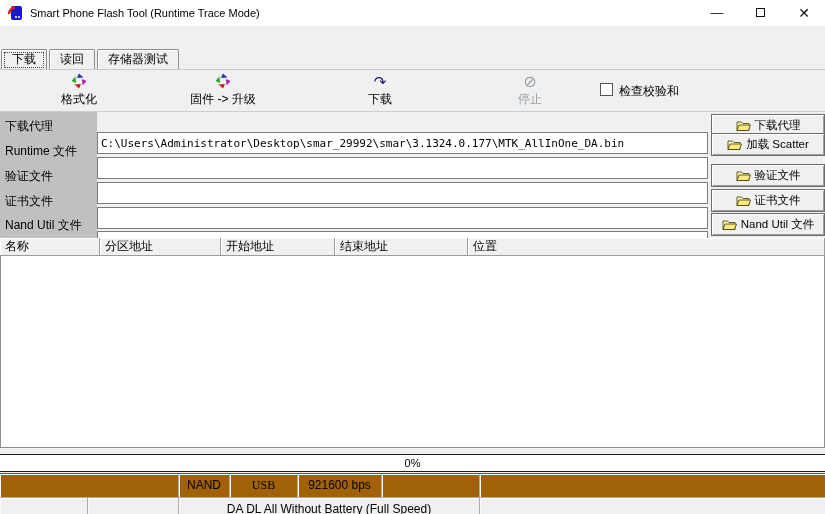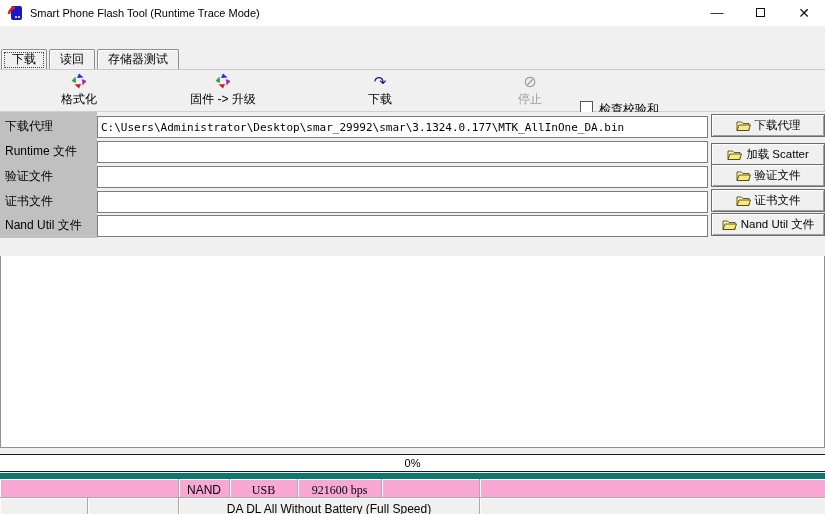--- a/index.html
+++ b/index.html
@@ -29,50 +29,50 @@
   .tab.active::after { content:""; position:absolute; left:2px; right:2px; top:2px; bottom:1px; border:1px dotted #444; }
   
   .toolbar { position:absolute; left:0; top:70px; width:825px; height:42px; background:#f0f0f0; border-bottom:1px solid #cfcfcf; }
   .tool-btn { position:absolute; top:3px; display:flex; flex-direction:column; align-items:center; gap:1px; font-size:12px; }
   .tb-format { left:40px; width:78px; }
   .tb-fw { left:163px; width:120px; }
   .tb-dl { left:345px; width:70px; }
   .tb-stop { left:495px; width:70px; color:#9aa0a6; }
   .tool-glyph { height:17px; line-height:17px; font-size:15px; color:#14146e; }
   .tb-stop .tool-glyph { color:#9aa0a6; font-size:16px; }
-  .chk-wrap { position:absolute; left:580px; top:13px; display:flex; align-items:flex-start; gap:6px;margin-top:18px; }
+  .chk-wrap { position:absolute; left:600px; top:13px; display:flex; align-items:flex-start; gap:6px; }
   .chk-box { width:13px; height:13px; background:#fff; border:1px solid #555; }
   
   .fields { position:absolute; left:0; top:112px; width:825px; height:126px; background:#f0f0f0; }
   .label-panel { position:absolute; left:0; top:0; width:97px; height:126px; background:#c0c0c0; }
   .f-label { position:absolute; left:5px; height:21px; line-height:21px; font-size:12px; white-space:nowrap; }
   .f-input { position:absolute; left:97px; width:611px; height:21px; background:#fff; border:1px solid #7c7c7c;
-             font-family:"DejaVu Sans Mono","Liberation Mono",monospace; font-size:11px; padding:10px 3px; color:#000; }
+             font-family:"DejaVu Sans Mono","Liberation Mono",monospace; font-size:11px; padding:10px 3px; color:#000;margin-top:16px; }
   .f-btn { position:absolute; left:711px; width:114px; height:23px; background:#f0f0f0;
            border:1px solid #6d6d6d; box-shadow:inset 1px 1px 0 #ffffff, inset -1px -1px 0 #9e9e9e;
            display:flex; align-items:center; justify-content:center; gap:4px; font-size:11.5px; white-space:nowrap; }
   .r0l{top:4px;} .r1l{top:29px;} .r2l{top:54px;} .r3l{top:79px;} .r4l{top:103px;}
   .r0i{top:4px;} .r1i{top:29px;} .r2i{top:54px;} .r3i{top:79px;} .r4i{top:103px;}
-  .r0b{top:2px;} .r1b{top:31px;} .r2b{top:52px;} .r3b{top:77px;} .r4b{top:101px;}
+  .r0b{top:2px;} .r1b{top:21px;} .r2b{top:52px;} .r3b{top:77px;} .r4b{top:101px;}
   
   .grid-header { position:absolute; left:0; top:238px; width:825px; height:18px; display:flex; }
   .gh-cell { background:#f0f0f0; border-right:1px solid #9c9c9c; border-bottom:1px solid #9c9c9c;
              box-shadow:inset 1px 1px 0 #ffffff; padding-left:5px; line-height:17px; font-size:12px; }
   .c0{width:100px;} .c1{width:121px;} .c2{width:114px;} .c3{width:133px;} .c4{flex:1;}
   .grid-body { position:absolute; left:0; top:256px; width:825px; height:192px; background:#ffffff;
                border-left:1px solid #8e8e8e; border-right:1px solid #8e8e8e; border-bottom:1px solid #8e8e8e; }
   
   .progress { position:absolute; left:0; top:454px; width:825px; height:18px; background:#ffffff;
               border-top:1px solid #1a1a1a; border-bottom:1px solid #1a1a1a;
               text-align:center; line-height:16px; font-size:11px; }
   
-  .status1 { position:absolute; left:0; top:473px; width:825px; height:24px; display:flex; background:#f9a8d4; border-top:6px solid #0f766e; }
+  .status1 { position:absolute; left:0; top:473px; width:825px; height:24px; display:flex; background:#a16207; border-top:1px solid #0f766e; }
   .status2 { position:absolute; left:0; top:497px; width:825px; height:24px; display:flex; background:#f0f0f0; border-top:1px solid #ababab; }
   .st-cell { border-right:1px solid #ababab; box-shadow:inset 1px 1px 0 #fbfbfb; text-align:center; line-height:23px; font-size:12px; overflow:hidden; white-space:nowrap; }
-  .s1c0{width:179px;} .s1c1{width:51px;} .s1c2{width:68px;font-family:Liberation Serif, serif;} .s1c3{width:84px;font-family:Liberation Serif, serif;} .s1c4{width:98px;} .s1c5{flex:1; border-right:none;}
+  .s1c0{width:179px;} .s1c1{width:51px;} .s1c2{width:68px;font-family:Liberation Serif, serif;} .s1c3{width:84px;} .s1c4{width:98px;} .s1c5{flex:1; border-right:none;}
   .s2c0{width:88px;} .s2c1{width:91px;} .s2c2{width:301px;} .s2c3{flex:1; border-right:none;}
 </style>
 </head>
 <body>
 
 <div class="window">
 
   <div class="titlebar">
     <span class="app-icon">
       <svg width="16" height="16" viewBox="0 0 16 16">
@@ -179,20 +179,27 @@
     <input class="f-input r4i" value="" style="">
     <div class="f-btn r4b">
       <svg width="15" height="12" viewBox="0 0 15 12">
           <path d="M1 2 L5.5 2 L7 3.5 L13 3.5 L13 10.5 L1 10.5 Z" fill="#fff6bf" stroke="#3a3a00" stroke-width="0.8"></path>
           <path d="M3 5 L14.5 5 L12.5 10.5 L1 10.5 Z" fill="#ffe97f" stroke="#3a3a00" stroke-width="0.8"></path>
         </svg>
       <span>Nand Util 文件</span>
     </div>
   </div>
 
+  <div class="grid-header">
+    <div class="gh-cell c0">名称</div>
+    <div class="gh-cell c1">分区地址</div>
+    <div class="gh-cell c2">开始地址</div>
+    <div class="gh-cell c3">结束地址</div>
+    <div class="gh-cell c4">位置</div>
+  </div>
   <div class="grid-body"></div>
 
   <div class="progress">
     <span>0%</span>
   </div>
 
   <div class="status1">
     <div class="st-cell s1c0"></div>
     <div class="st-cell s1c1">NAND</div>
     <div class="st-cell s1c2">USB</div>

